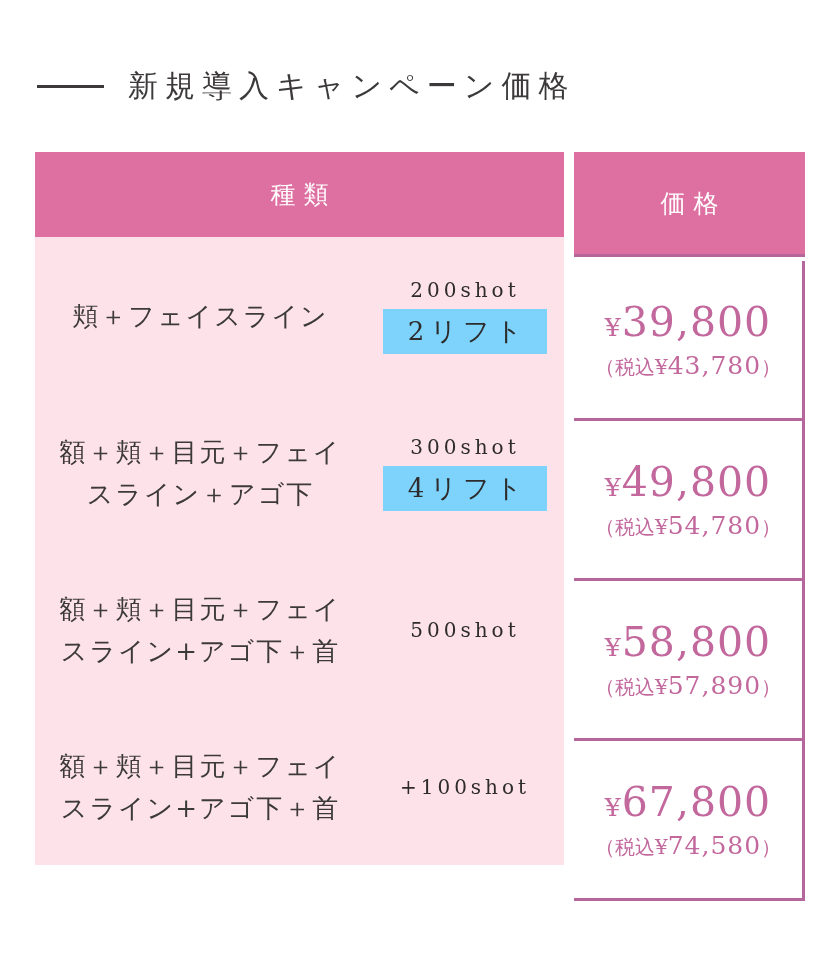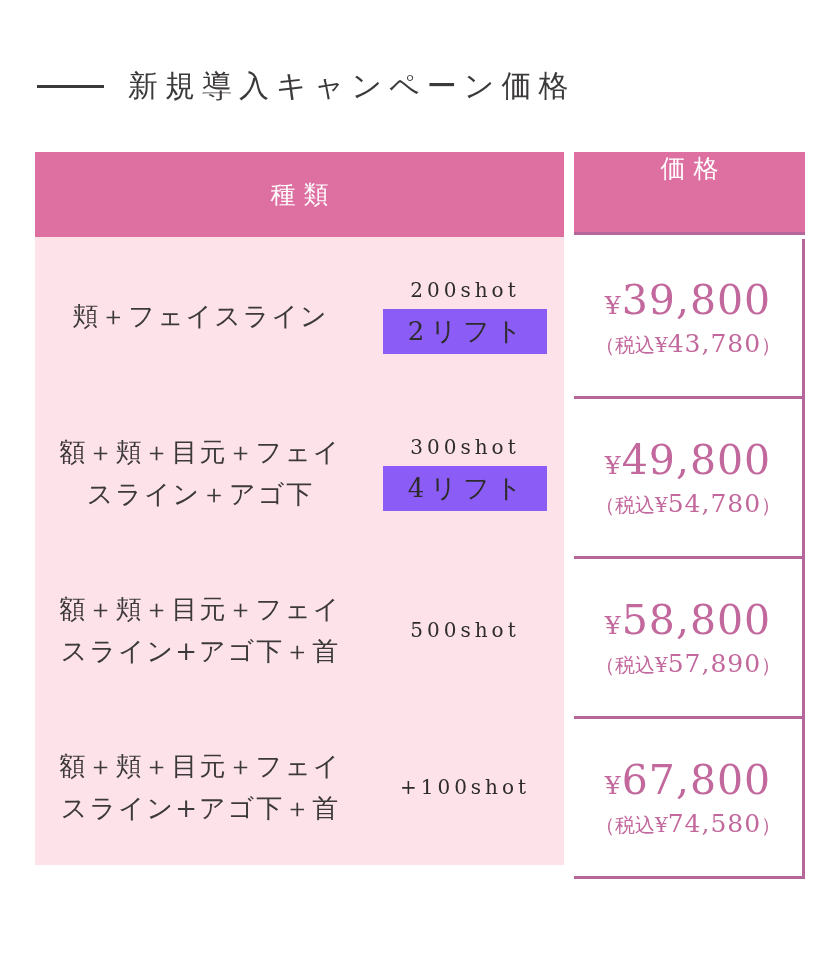--- a/index.html
+++ b/index.html
@@ -53,34 +53,34 @@
   .treat-line{
     display:block;text-align:center;
     color:var(--text_dark,#3c393a);
     font-size:26px;letter-spacing:2px;line-height:42px;white-space:nowrap;
   }
   .shot-cell{gap:7px;}
   .shot-text{
     color:#2d2b2b;font-size:20px;letter-spacing:4px;white-space:nowrap;
   }
   .lift-box{
-    background:#8b5cf6;
+    background:#7dd3fc;
     min-width:100px;
     padding:5px 19px;
     text-align:center;
     color:#2d2b2b;font-size:26px;letter-spacing:6px;text-indent:6px;
     white-space:nowrap;
   }
   
   .price-col{width:231px;margin-left:6px;flex:0 0 auto;}
   .price-header{
-    height:83px;box-sizing:border-box;
+    height:105px;box-sizing:border-box;
     background:var(--header_pink,#de6fa1);
     border-bottom:3px solid var(--line_pink,#b5679b);
-    display:flex;align-items:flex-start;justify-content:center;
+    display:flex;align-items:center;justify-content:center;
   }
   .price-body{
     margin-top:4px;
     box-sizing:border-box;
     border-right:3px solid var(--line_pink,#b5679b);
     border-bottom:3px solid var(--line_pink,#b5679b);
     background:#ffffff;
   }
   .price-cell{
     height:157px;

